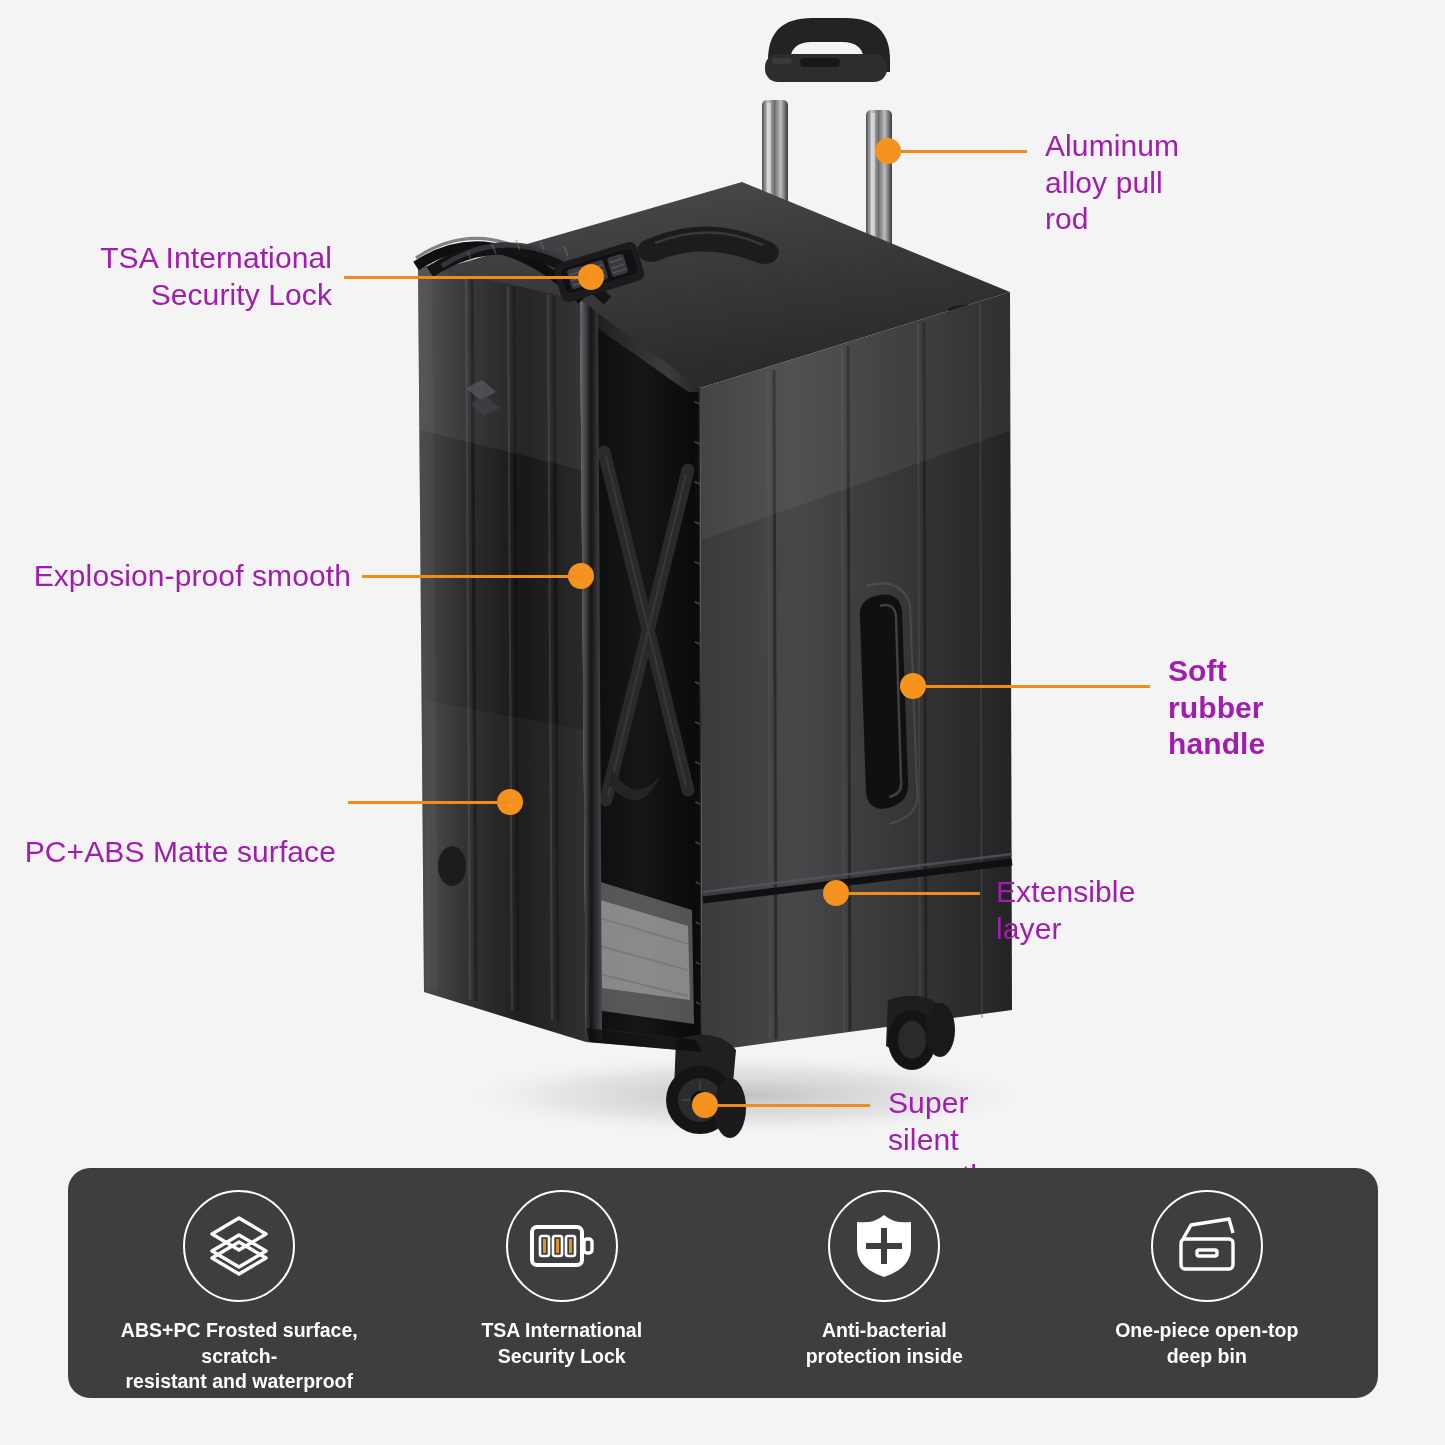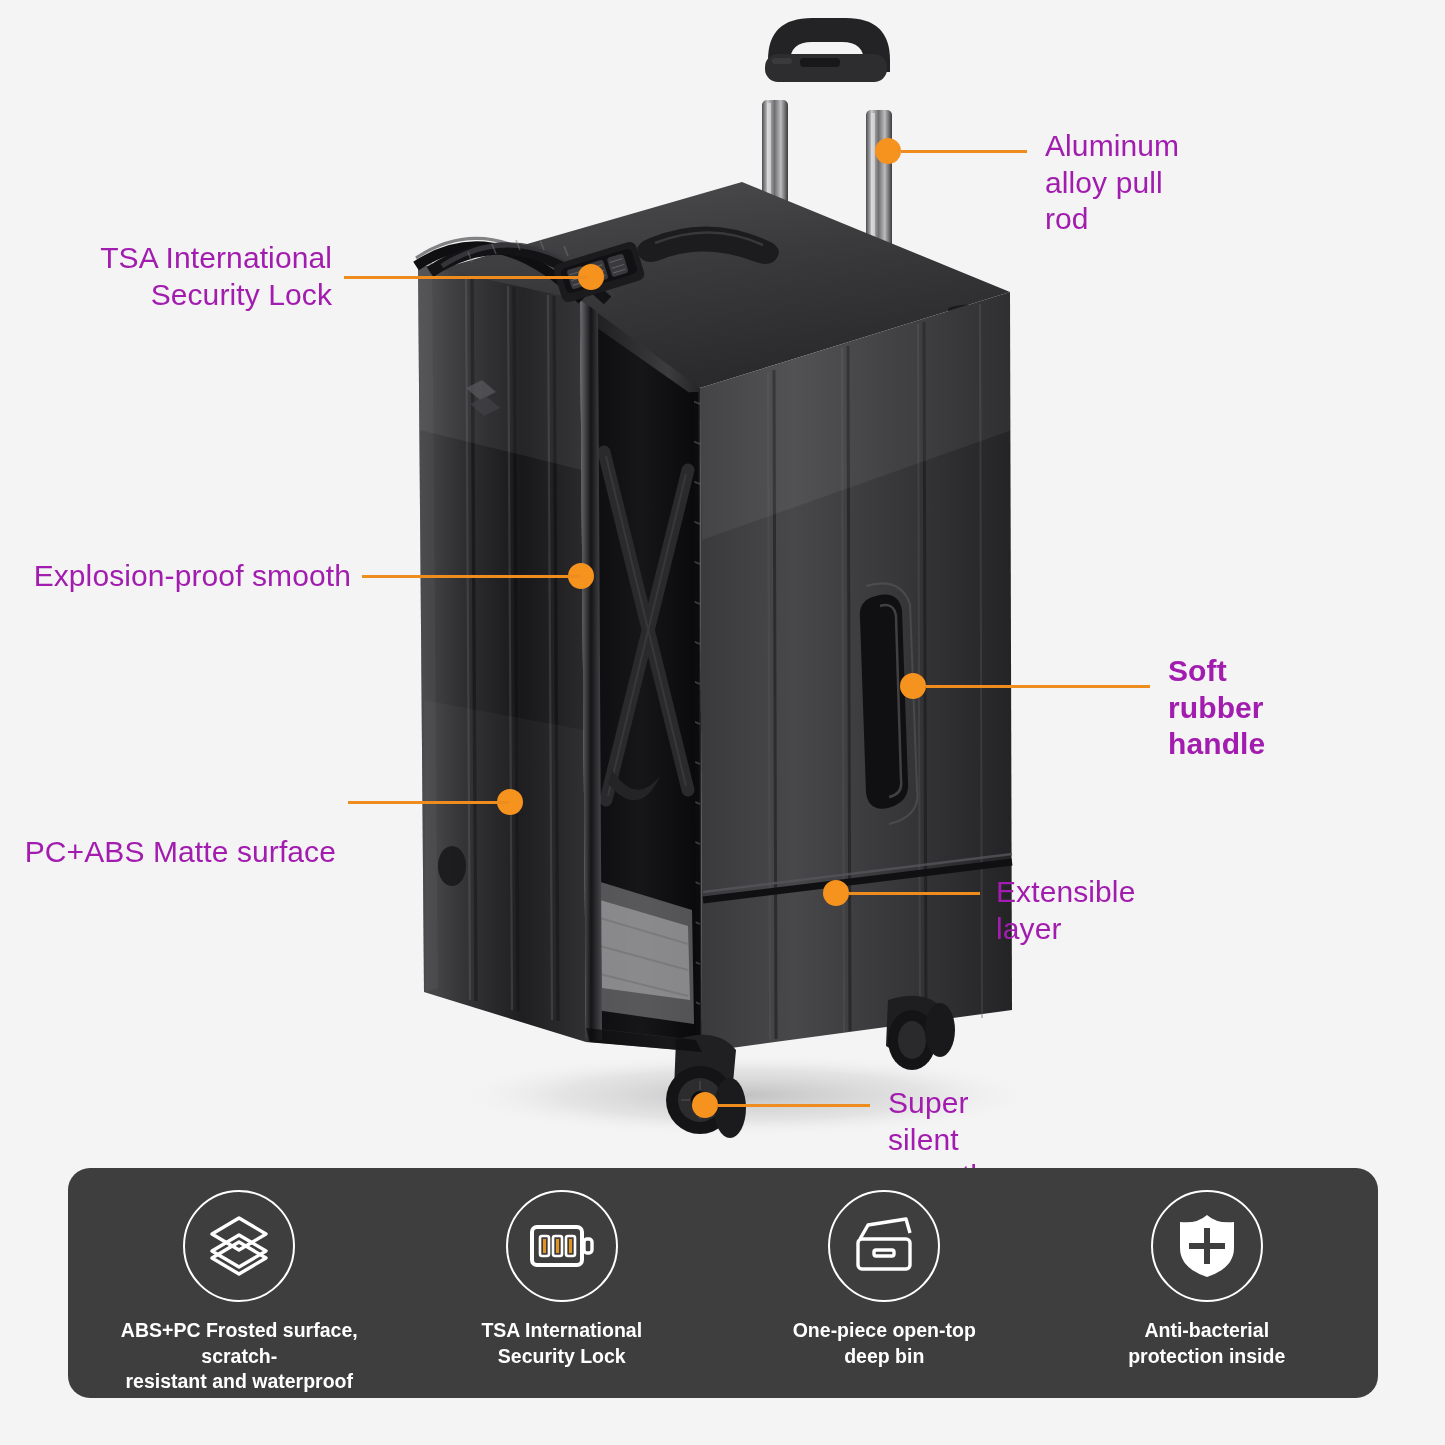--- a/index.html
+++ b/index.html
@@ -397,35 +397,35 @@
           <rect x="42" y="22" width="3" height="14" fill="#e2931f"></rect>
         </svg>
       </div>
       <div class="feature-text">TSA International
 Security Lock</div>
     </div>
 
 
     <div class="feature">
       <div class="feature-icon">
+        <svg width="60" height="68" viewBox="0 0 60 68">
+          <path d="M30 3 q10 9 27 7 v26 q0 20 -27 29 q-27 -9 -27 -29 v-26 q17 2 27 -7 z" fill="#ffffff"></path>
+          <path d="M30 19 L30 49 M15 34 L45 34" stroke="#3e3e3e" stroke-width="6" stroke-linecap="square"></path>
+        </svg>
+      </div>
+      <div class="feature-text">Anti-bacterial
+protection inside</div>
+    </div>
+
+    <div class="feature">
+      <div class="feature-icon">
         <svg width="72" height="62" viewBox="0 0 72 62" fill="none" stroke="#ffffff" stroke-width="3.4" stroke-linejoin="round">
           <rect x="10" y="24" width="52" height="30" rx="4"></rect>
           <path d="M12 24 L20 10 L58 4 L62 18"></path>
           <rect x="26" y="35" width="20" height="6" rx="2"></rect>
         </svg>
       </div>
       <div class="feature-text">One-piece open-top
 deep bin</div>
     </div>
 
-    <div class="feature">
-      <div class="feature-icon">
-        <svg width="60" height="68" viewBox="0 0 60 68">
-          <path d="M30 3 q10 9 27 7 v26 q0 20 -27 29 q-27 -9 -27 -29 v-26 q17 2 27 -7 z" fill="#ffffff"></path>
-          <path d="M30 19 L30 49 M15 34 L45 34" stroke="#3e3e3e" stroke-width="6" stroke-linecap="square"></path>
-        </svg>
-      </div>
-      <div class="feature-text">Anti-bacterial
-protection inside</div>
-    </div>
-
   </div>
 </div>
 
 </body></html>

